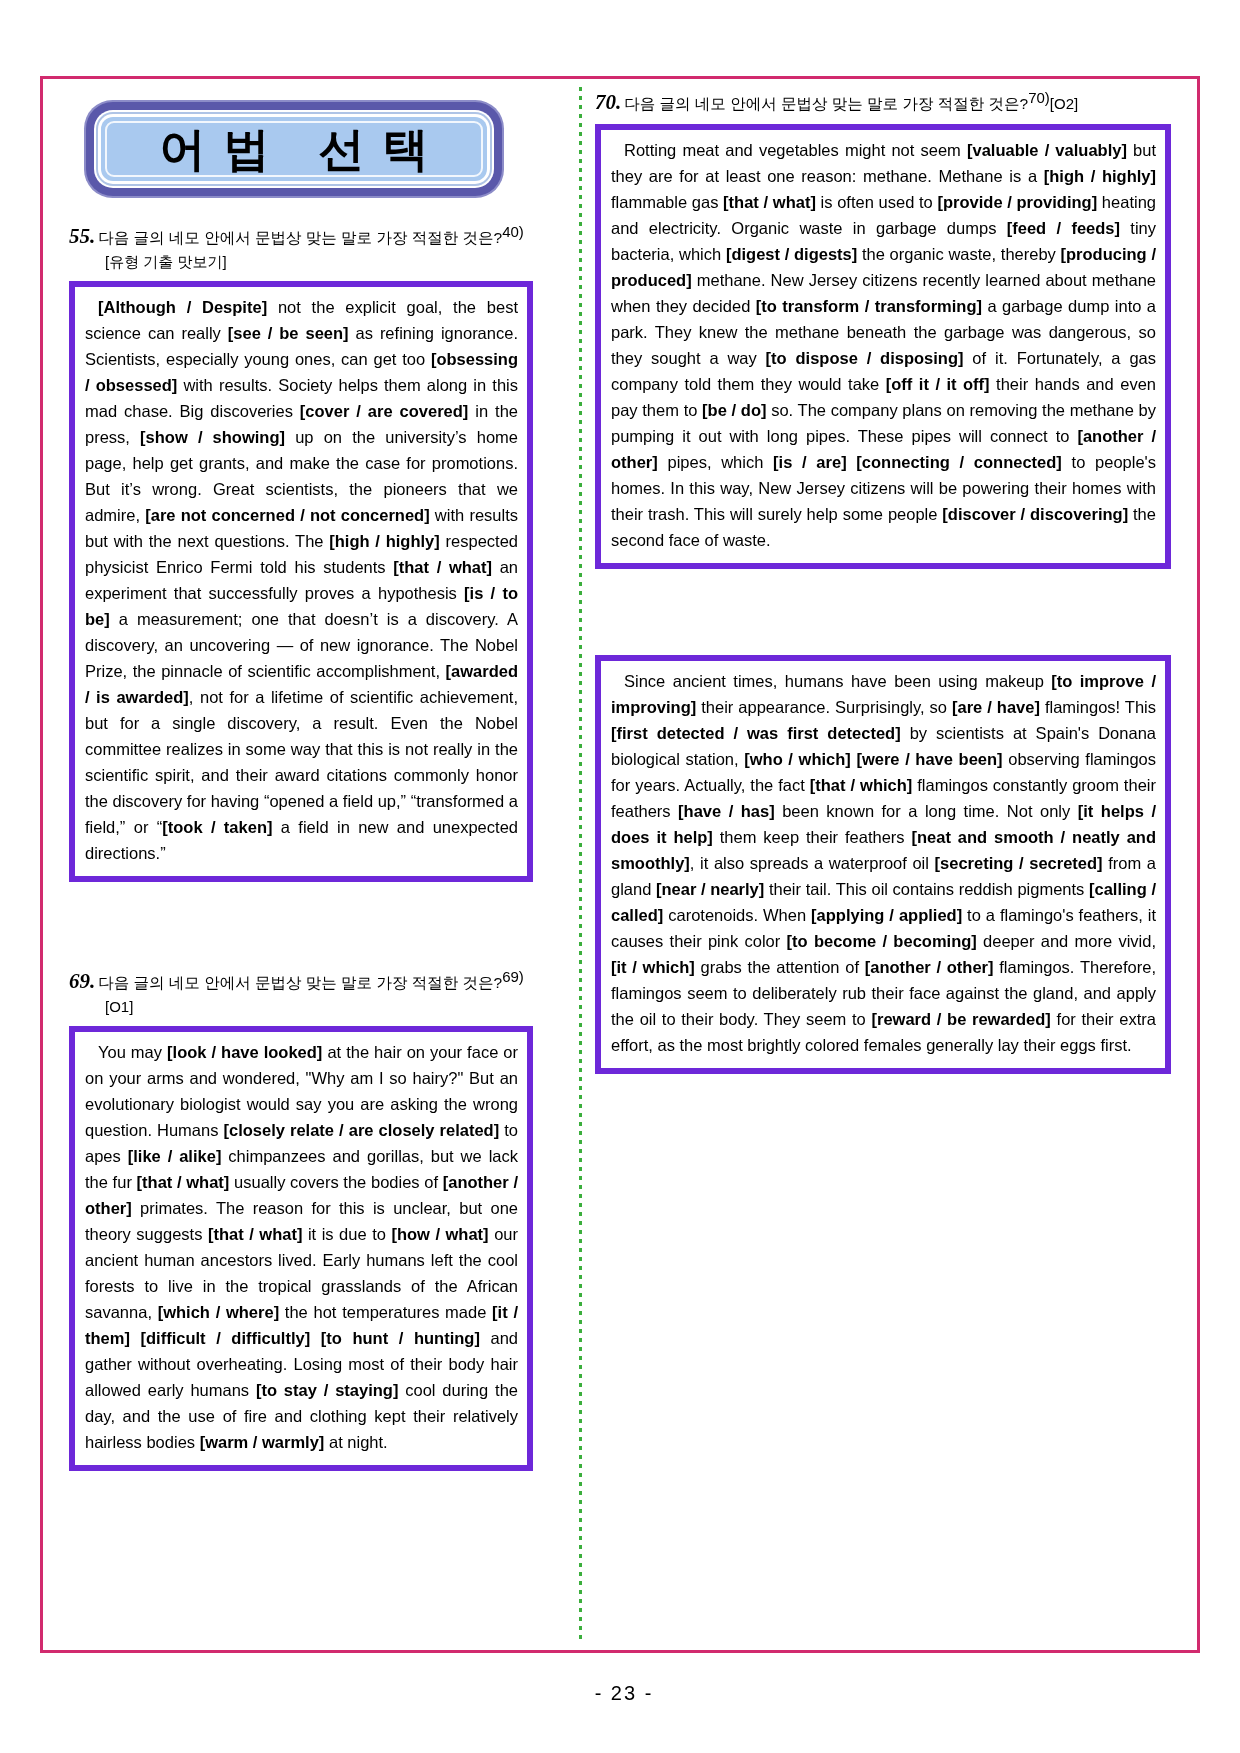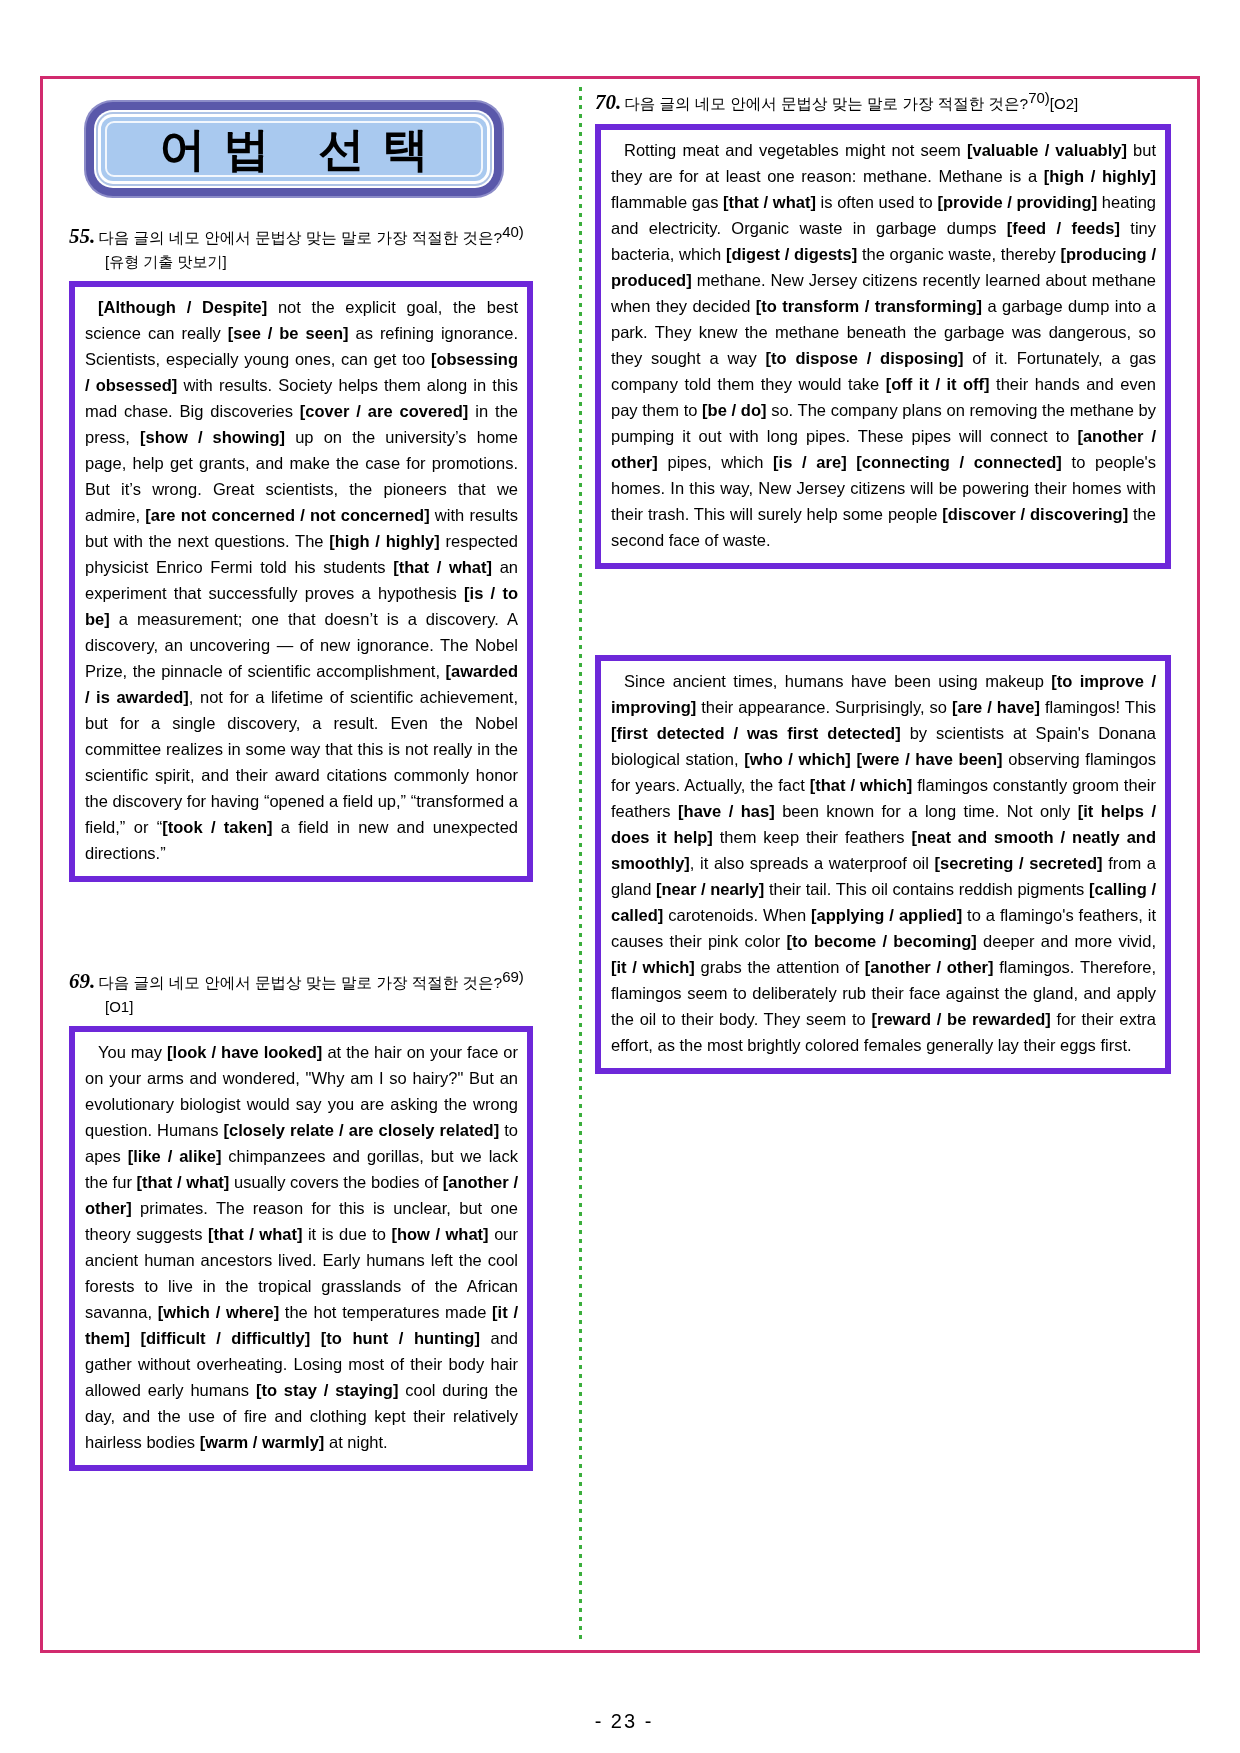--- a/index.html
+++ b/index.html
@@ -67,21 +67,21 @@
     text-align:justify;text-indent:13px;
   }
   .choice{font-weight:bold;}
 
   .q-block{margin-bottom:0;}
   .gap-left{height:84px;}
   .gap-right{height:86px;}
 
   .page-number{
     position:absolute;left:8px;right:0;top:1682px;
-    text-align:center;font-size:20px;letter-spacing:2px;margin-top:28px;
+    text-align:center;font-size:20px;letter-spacing:2px;
   }
 </style>
 </head>
 <body>
 
 <div class="page-frame">
   <div class="col-divider"></div>
 
   <div class="col-left">
 

